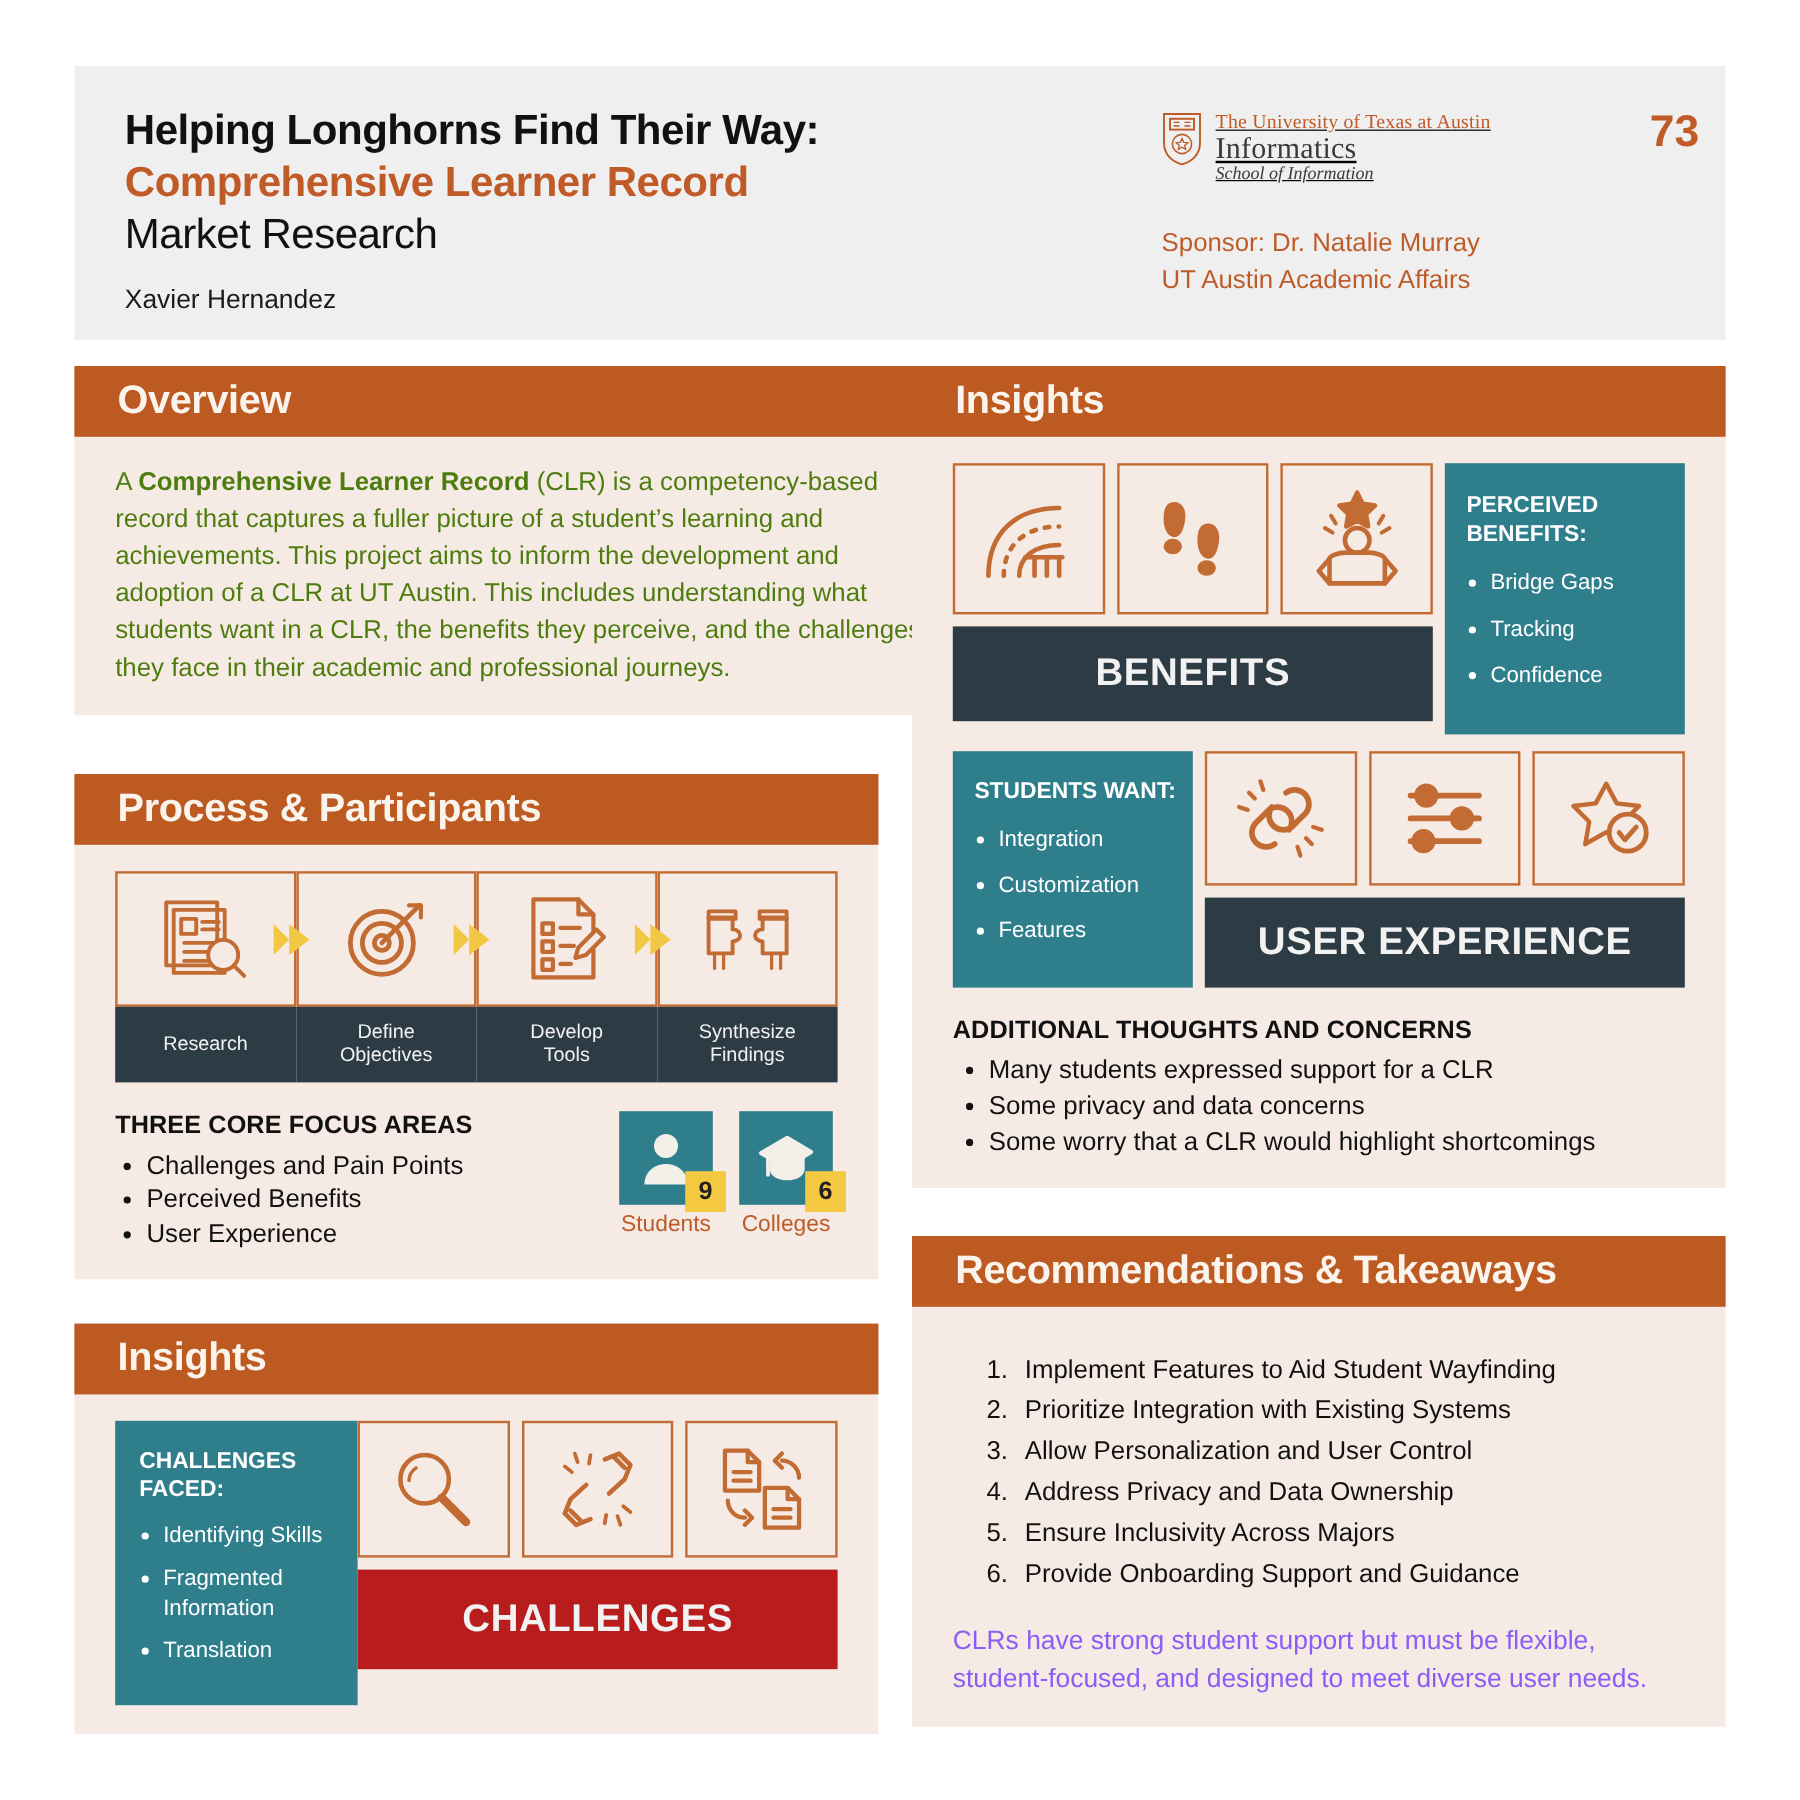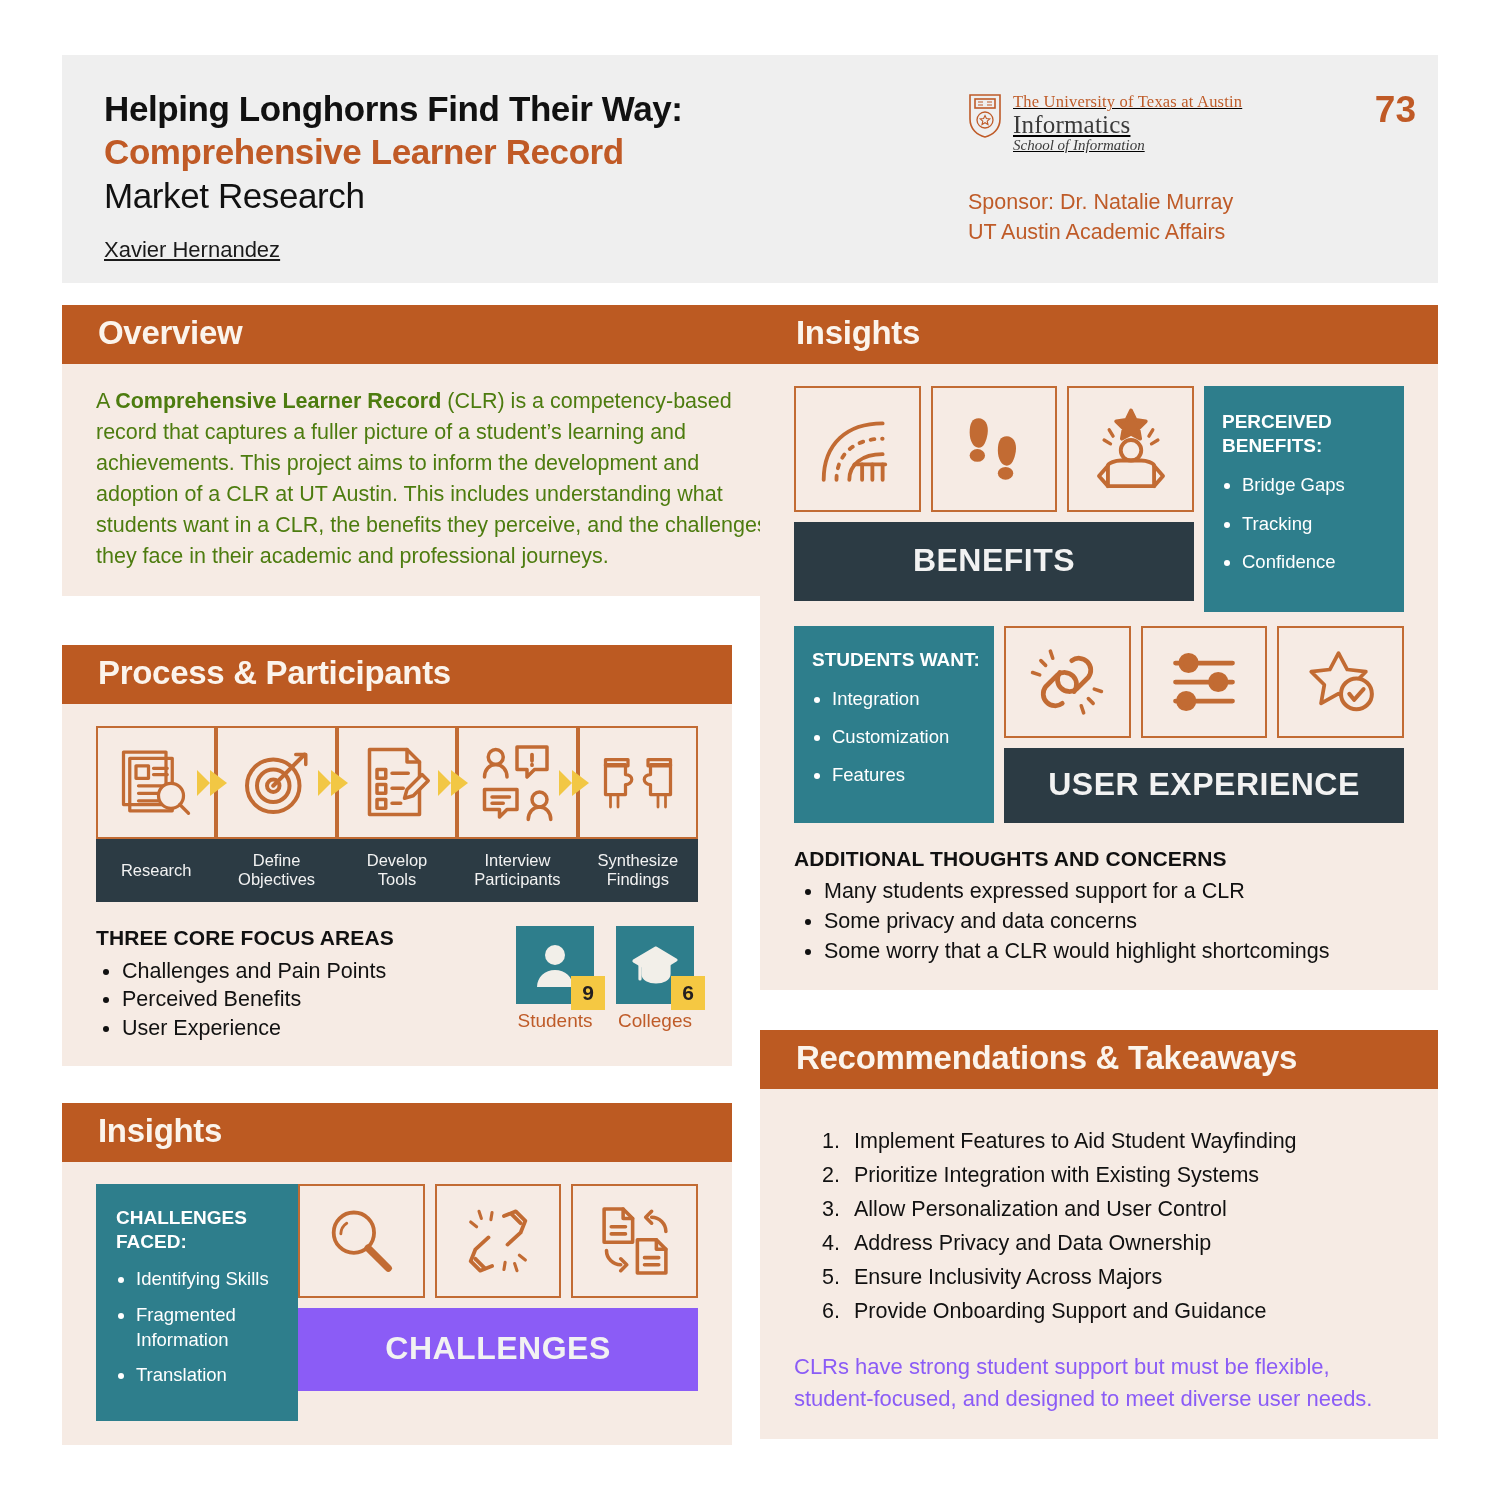--- a/index.html
+++ b/index.html
@@ -24,21 +24,21 @@
     letter-spacing: -0.4px; line-height: 1.24;
   }
   .title-l2 {
     font-size: 35px; font-weight: bold; color: #C05A26;
     letter-spacing: -0.4px; line-height: 1.24;
   }
   .title-l3 {
     font-size: 35px; font-weight: normal; color: #111111;
     letter-spacing: -0.4px; line-height: 1.24;
   }
-  .author { margin-top: 20px; font-size: 22px; color: #1a1a1a; text-decoration: underline; }
+  .author { margin-top: 20px; font-size: 22px; color: #1a1a1a; }
 
   .header-right {
     position: relative; width: 470px; padding: 38px 0 0 0; flex: 0 0 470px;
   }
   .logo-row { display: flex; align-items: flex-start; gap: 11px; }
   .shield { width: 34px; height: 46px; flex: 0 0 34px; }
   .logo-text { line-height: 1; padding-top: 1px; text-decoration: underline; }
   .logo-univ {
     font-family: "Liberation Serif", serif; font-size: 16.5px;
     color: #BF5B28; letter-spacing: .2px;
@@ -137,21 +137,21 @@
   .chal-side ul { margin: 14px 0 0 20px; }
   .chal-side li { font-size: 18.5px; line-height: 1.33; margin-bottom: 11px; }
   .chal-main { flex: 1 1 auto; }
   .chal-icons { display: flex; gap: 10px; }
   .chal-icon {
     flex: 1 1 0; height: 114px; border: 2.5px solid #C26B33;
     background: #F6EBE4; display: flex; align-items: center; justify-content: center;
   }
   .chal-icon svg { width: 76px; height: 76px; }
   .chal-band {
-    margin-top: 10px; background: #8b5cf6; color: #F2F2F2;
+    margin-top: 10px; background: #b91c1c; color: #F2F2F2;
     font-size: 32px; font-weight: bold; text-align: center;
     padding: 22px 0 24px; letter-spacing: .5px;
   }
 
   
   #insights-right { left: 760px; top: 305px; width: 678px; }
   .ben-row { display: flex; }
   .ben-main { flex: 1 1 auto; }
   .ben-icons { display: flex; gap: 10px; }
   .ben-icon {
@@ -294,36 +294,20 @@
               <rect x="16" y="34" width="7" height="7"></rect>
               <rect x="16" y="46" width="7" height="7"></rect>
               <path d="M28 25h13M28 37h9M28 49h7"></path>
               <path d="M52 26L40 38l-2 7 7-2 12-12z" fill="#F6EBE4"></path>
             </svg>
           </div>
           <div class="step-label">Develop<br>Tools</div>
           <div class="arrow"></div>
         </div>
 
-        <div class="step">
-          <div class="step-icon">
-            <svg viewBox="0 0 64 64" fill="none" stroke="#C26B33" stroke-width="2.8" stroke-linecap="round" stroke-linejoin="round">
-              <circle cx="15" cy="12" r="6"></circle>
-              <path d="M6 28c0-6 4-10 9-10s9 4 9 10"></path>
-              <path d="M32 4h24v18H46l-6 6v-6h-8z"></path>
-              <path d="M44 10v5M44 18v.5" stroke-width="3"></path>
-              <circle cx="50" cy="46" r="6"></circle>
-              <path d="M41 62c0-6 4-10 9-10s9 4 9 10"></path>
-              <path d="M6 38h26v16h-8l-6 6v-6H6z"></path>
-              <path d="M12 44h14M12 49h9"></path>
-            </svg>
-          </div>
-          <div class="step-label">Interview<br>Participants</div>
-          <div class="arrow"></div>
-        </div>
 
         <div class="step">
           <div class="step-icon">
             <svg viewBox="0 0 64 64" fill="none" stroke="#C26B33" stroke-width="2.6" stroke-linecap="round" stroke-linejoin="round">
               <path d="M6 18h16v8c3 0 5 2 5 4s-2 4-5 4v8H6z"></path>
               <path d="M6 14h18v5H6z"></path>
               <path d="M58 18H42v8c-3 0-5 2-5 4s2 4 5 4v8h16z"></path>
               <path d="M58 14H40v5h18z"></path>
               <path d="M10 42v10M16 42v10M48 42v10M54 42v10" stroke-width="2.2"></path>
             </svg>

